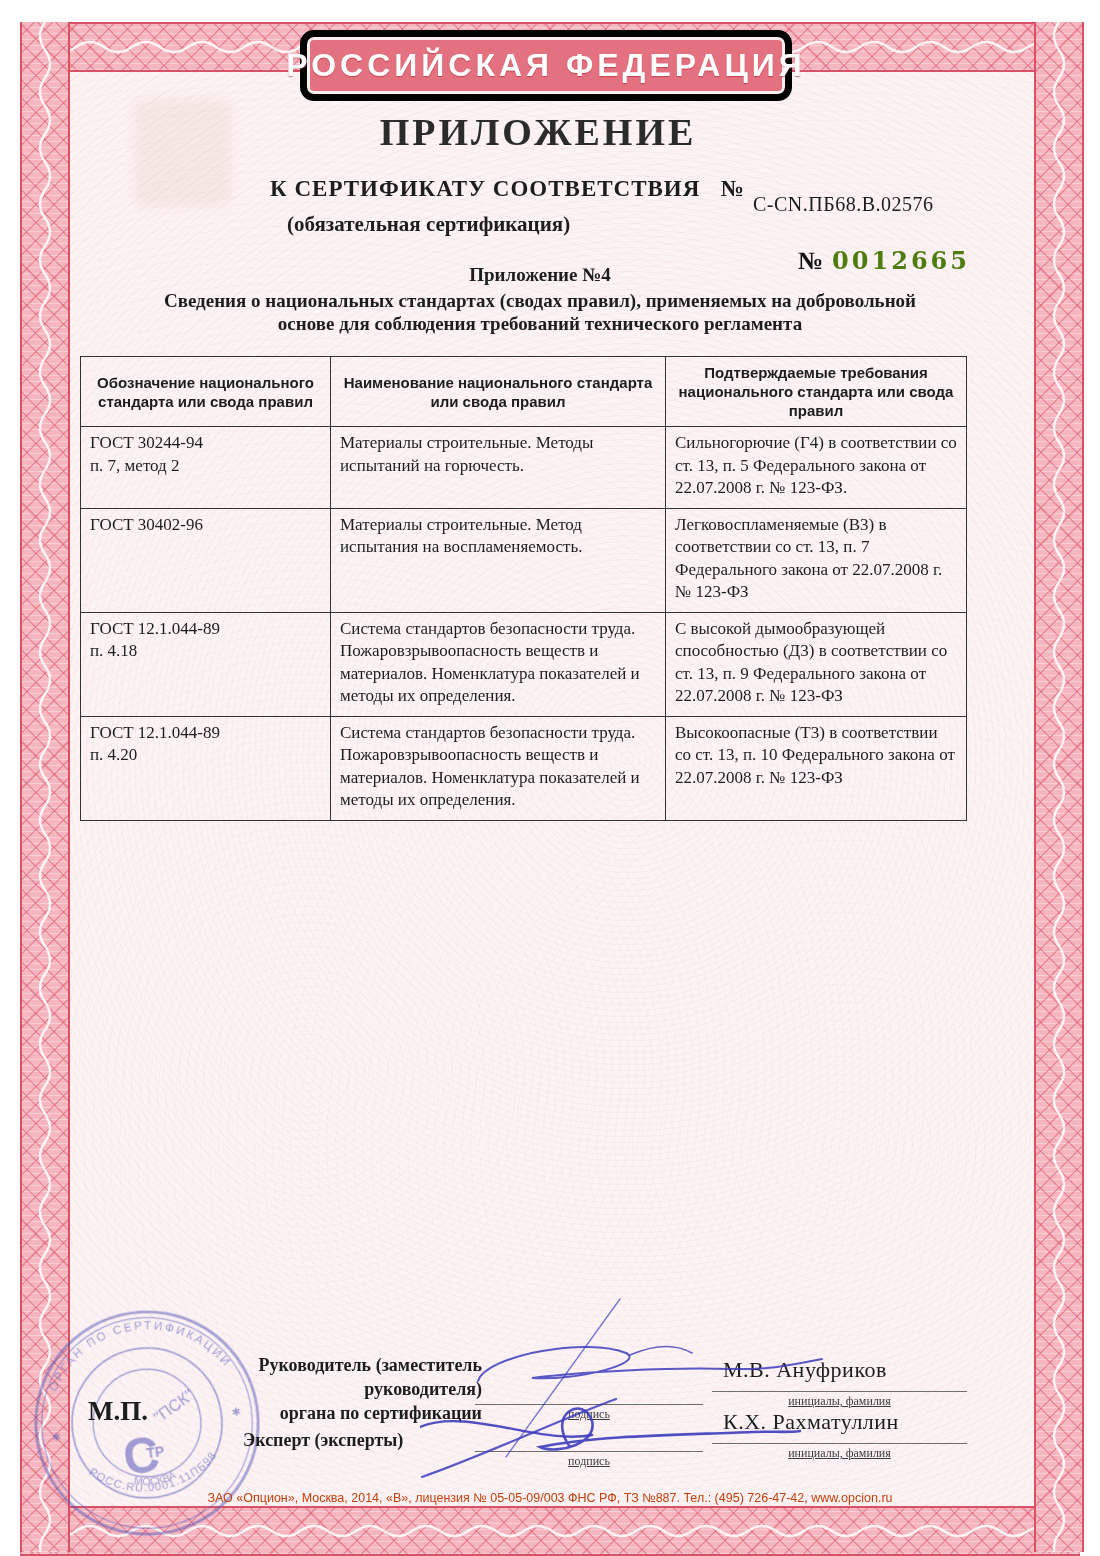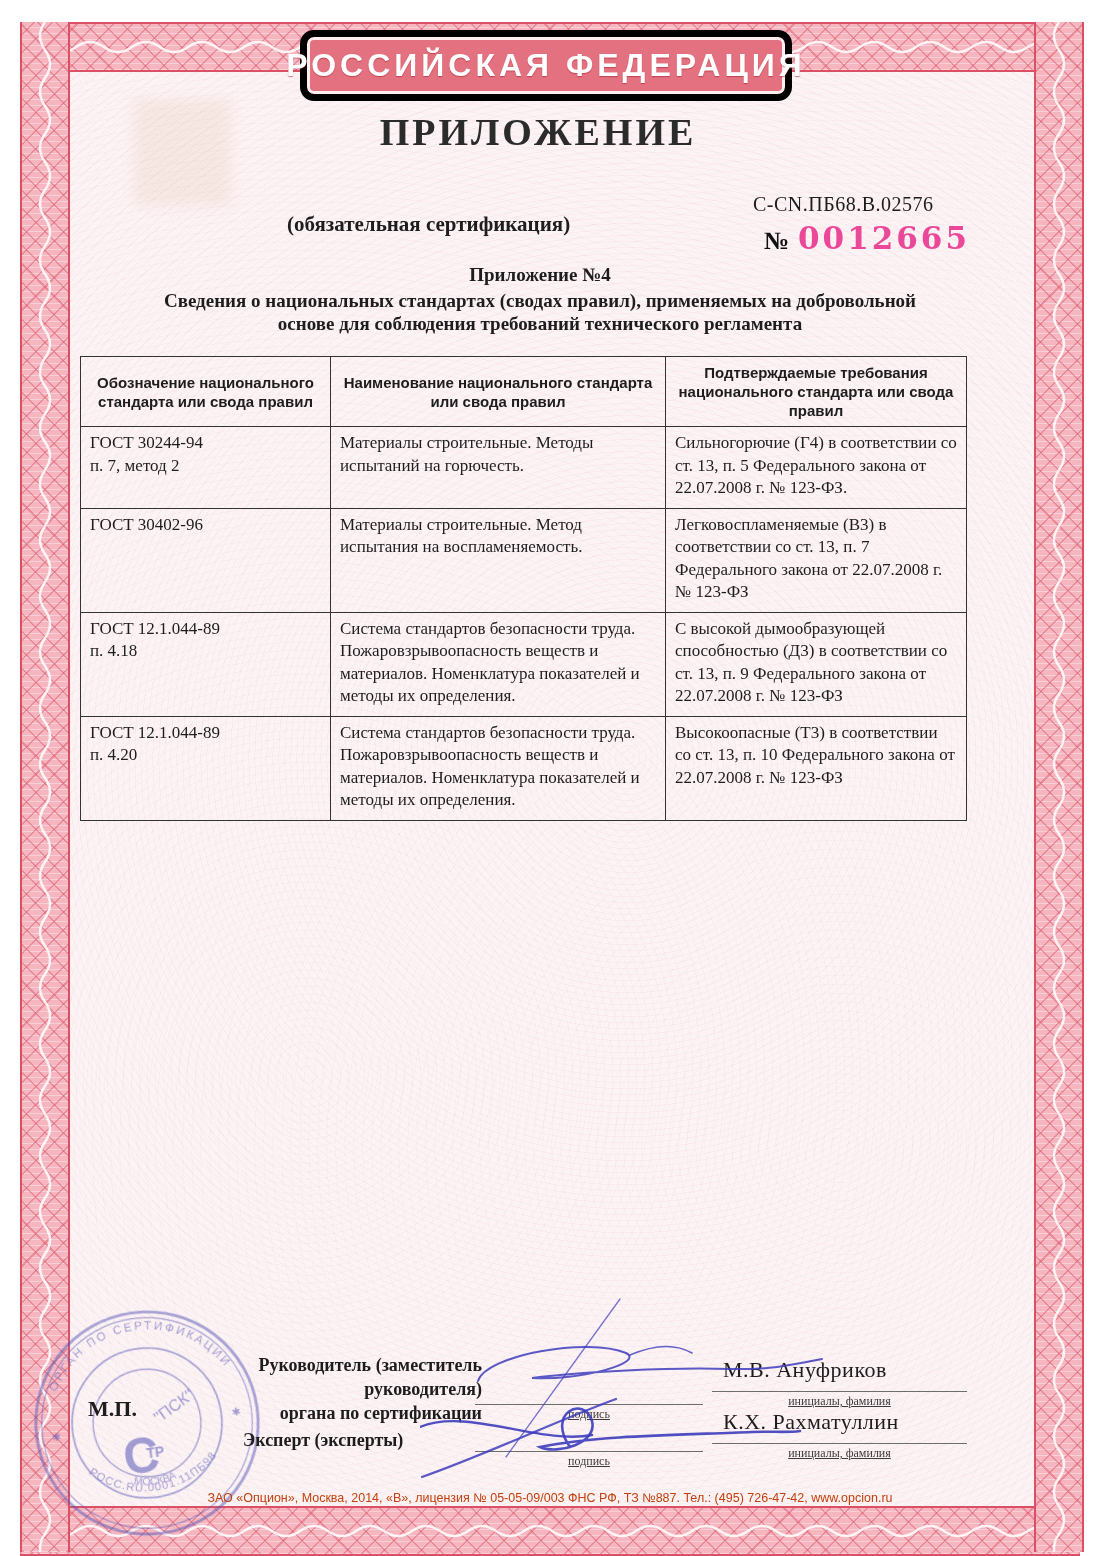--- a/index.html
+++ b/index.html
@@ -37,36 +37,36 @@
     display:flex;align-items:center;justify-content:center;}
   .banner span{font-family:"Liberation Sans",sans-serif;font-weight:bold;font-size:32px;letter-spacing:4px;color:#ffffff;text-shadow:0 1px 1px rgba(160,30,45,.55);white-space:nowrap;}
 
   .abs{position:absolute;z-index:2;}
   .title{left:88px;top:110px;width:900px;text-align:center;font-size:38px;font-weight:600;letter-spacing:3px;color:#2b2b2b;}
   .subtitle{left:270px;top:176px;font-size:23px;font-weight:600;letter-spacing:1px;white-space:pre;}
   .certnum{left:753px;top:193px;font-size:20px;letter-spacing:.5px;}
   .certtype{left:287px;top:212px;font-size:21px;font-weight:600;}
   .blanknum{left:828px;top:220px;width:142px;display:flex;justify-content:flex-end;align-items:baseline;gap:9px;}
   .blanknum .pref{font-size:25px;font-weight:700;color:#111;}
-  .blanknum .digits{font-family:"DejaVu Serif",serif;font-size:31px;font-weight:600;letter-spacing:3px;color:#ec4899;}
+  .blanknum .digits{font-family:"DejaVu Serif",serif;font-size:24px;font-weight:600;letter-spacing:3px;color:#4d7c0f;margin-top:26px;}
 
   .apx-head{left:90px;top:264px;width:900px;text-align:center;font-size:19px;font-weight:700;}
   .apx-par{left:90px;top:289px;width:900px;text-align:center;font-size:19px;font-weight:700;line-height:23px;}
   .preline{white-space:pre-line;}
 
   
   table.std{position:absolute;z-index:2;left:80px;top:356px;width:886px;border-collapse:collapse;table-layout:fixed;}
   table.std col.c1{width:250px;} table.std col.c2{width:335px;} table.std col.c3{width:301px;}
   table.std th,table.std td{border:1.5px solid #333;}
   table.std th{font-family:"Liberation Sans",sans-serif;font-size:15px;font-weight:bold;line-height:19px;text-align:center;vertical-align:middle;padding:6px 10px;height:57px;box-sizing:border-box;}
   table.std td{font-size:17px;line-height:22.5px;vertical-align:top;padding:5px 9px 8px 9px;box-sizing:border-box;}
   tr.r1 td{height:68px;} tr.r2 td{height:88px;} tr.r3 td{height:88px;} tr.r4 td{height:99px;}
 
   
-  .mp{left:88px;top:1396px;font-size:22px;font-weight:700;z-index:4;text-align:center;}
+  .mp{left:88px;top:1396px;font-size:27px;font-weight:700;z-index:4;text-align:center;}
   .role-head{left:150px;top:1353px;width:332px;text-align:right;font-size:18px;font-weight:700;line-height:24px;z-index:3;}
   .role-expert{left:243px;top:1430px;font-size:18px;font-weight:700;z-index:3;}
   .sigline{border-bottom:1.2px solid #6d6d6d;height:0;z-index:2;}
   .l-sig1{left:475px;top:1404px;width:228px;}
   .l-sig2{left:475px;top:1451px;width:228px;}
   .l-name1{left:712px;top:1391px;width:255px;}
   .l-name2{left:712px;top:1443px;width:255px;}
   .caption{font-size:12px;color:#3c3c3c;text-align:center;z-index:2;text-decoration:underline;}
   .c-sig1{left:475px;top:1407px;width:228px;}
   .c-sig2{left:475px;top:1454px;width:228px;}
@@ -108,20 +108,21 @@
     <svg class="wave" viewBox="0 0 24 1530" preserveAspectRatio="none">
         <path d="M12 0 q-10 14 0 28 q10 14 0 28 q-10 14 0 28 q10 14 0 28 q-10 14 0 28 q10 14 0 28 q-10 14 0 28 q10 14 0 28 q-10 14 0 28 q10 14 0 28 q-10 14 0 28 q10 14 0 28 q-10 14 0 28 q10 14 0 28 q-10 14 0 28 q10 14 0 28 q-10 14 0 28 q10 14 0 28 q-10 14 0 28 q10 14 0 28 q-10 14 0 28 q10 14 0 28 q-10 14 0 28 q10 14 0 28 q-10 14 0 28 q10 14 0 28 q-10 14 0 28 q10 14 0 28 q-10 14 0 28 q10 14 0 28 q-10 14 0 28 q10 14 0 28 q-10 14 0 28 q10 14 0 28 q-10 14 0 28 q10 14 0 28 q-10 14 0 28 q10 14 0 28 q-10 14 0 28 q10 14 0 28 q-10 14 0 28 q10 14 0 28 q-10 14 0 28 q10 14 0 28 q-10 14 0 28 q10 14 0 28 q-10 14 0 28 q10 14 0 28 q-10 14 0 28 q10 14 0 28 q-10 14 0 28 q10 14 0 28 q-10 14 0 28 q10 14 0 28 q-10 14 0 28 q10 14 0 28"></path>
       </svg>
   </div>
 
   <div class="banner">
     <span>РОССИЙСКАЯ ФЕДЕРАЦИЯ</span>
   </div>
 
   <div class="abs title">ПРИЛОЖЕНИЕ</div>
+  <div class="abs subtitle">К СЕРТИФИКАТУ СООТВЕТСТВИЯ&nbsp;&nbsp;&nbsp;№</div>
   <div class="abs certnum">С-CN.ПБ68.В.02576</div>
   <div class="abs certtype">(обязательная сертификация)</div>
   <div class="abs blanknum">
     <span class="pref">№</span>
     <span class="digits">0012665</span>
   </div>
   <div class="abs apx-head">Приложение №4</div>
   <div class="abs apx-par preline">Сведения о национальных стандартах (сводах правил), применяемых на добровольной
 основе для соблюдения требований технического регламента</div>
 

